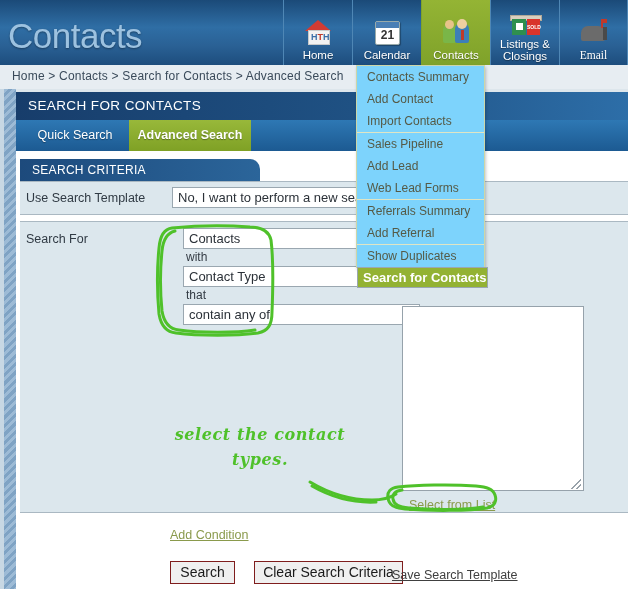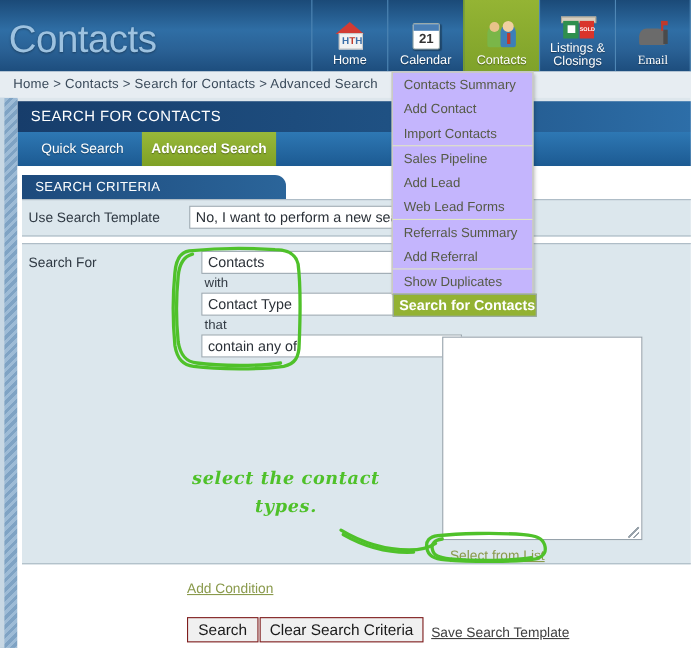--- a/index.html
+++ b/index.html
@@ -63,21 +63,21 @@
   .ic-pz3{position:absolute;left:4px;top:14px;width:12px;height:11px;background:#e98a2b;}
   .ic-pz4{position:absolute;left:17px;top:14px;width:12px;height:11px;background:#7ab648;}
   .ic-mb{position:absolute;left:4px;top:8px;width:24px;height:15px;background:#6b6b6b;border-radius:7px 7px 2px 2px;}
   .ic-mb-f{position:absolute;left:26px;top:9px;width:4px;height:13px;background:#4a4a4a;}
   .ic-mb-flag{position:absolute;left:24px;top:1px;width:2px;height:9px;background:#c0392b;}
   .ic-mb-flag2{position:absolute;left:24px;top:1px;width:6px;height:4px;background:#c0392b;}
 
   
   .dropdown{
     position:absolute;left:356px;top:65px;width:127px;
-    background:#c4b5fd;border:1px solid #cdd6a8;
+    background:#7dd3fc;border:1px solid #cdd6a8;
     box-shadow:1px 2px 3px rgba(0,0,0,.22);
     z-index:40;
   }
   .ditem{
     height:22px;line-height:22px;padding-left:10px;
     font-size:12px;color:#555a46;white-space:nowrap;cursor:default;
   }
   .ditem.sep{border-top:1px solid #e0e5c4;}
   .ditem.sel{background:#93b233;color:#ffffff;font-weight:bold;}
 
@@ -173,21 +173,21 @@
   .lk-select{left:389px;top:276px;}
   .lk-addcond{left:150px;top:306px;}
   .lk-save{left:372px;top:346px;color:#404040;font-size:12.5px;}
 
   .btn{
     position:absolute;background:#f0f0f0;border:1px solid #7f1d1d;
     font-size:14px;color:#1a1a1a;box-sizing:border-box;
     text-align:center;cursor:pointer;font-family:"Liberation Sans",sans-serif;
   }
   .b-search{left:150px;top:339px;width:65px;height:23px;line-height:21px;}
-  .b-clear{left:216px;top:339px;width:149px;height:23px;line-height:21px;}
+  .b-clear{left:234px;top:339px;width:149px;height:23px;line-height:21px;}
   .anno-text{
     position:absolute;left:140px;top:422px;width:240px;
     font-family:"DejaVu Serif",serif;font-style:italic;font-weight:bold;
     font-size:16px;color:#4fc12a;line-height:25px;text-align:center;
     letter-spacing:.6px;z-index:60;
   }
   .svg-anno{position:absolute;left:0;top:0;width:628px;height:589px;z-index:55;pointer-events:none;}
 </style>
 </head>
 <body>

